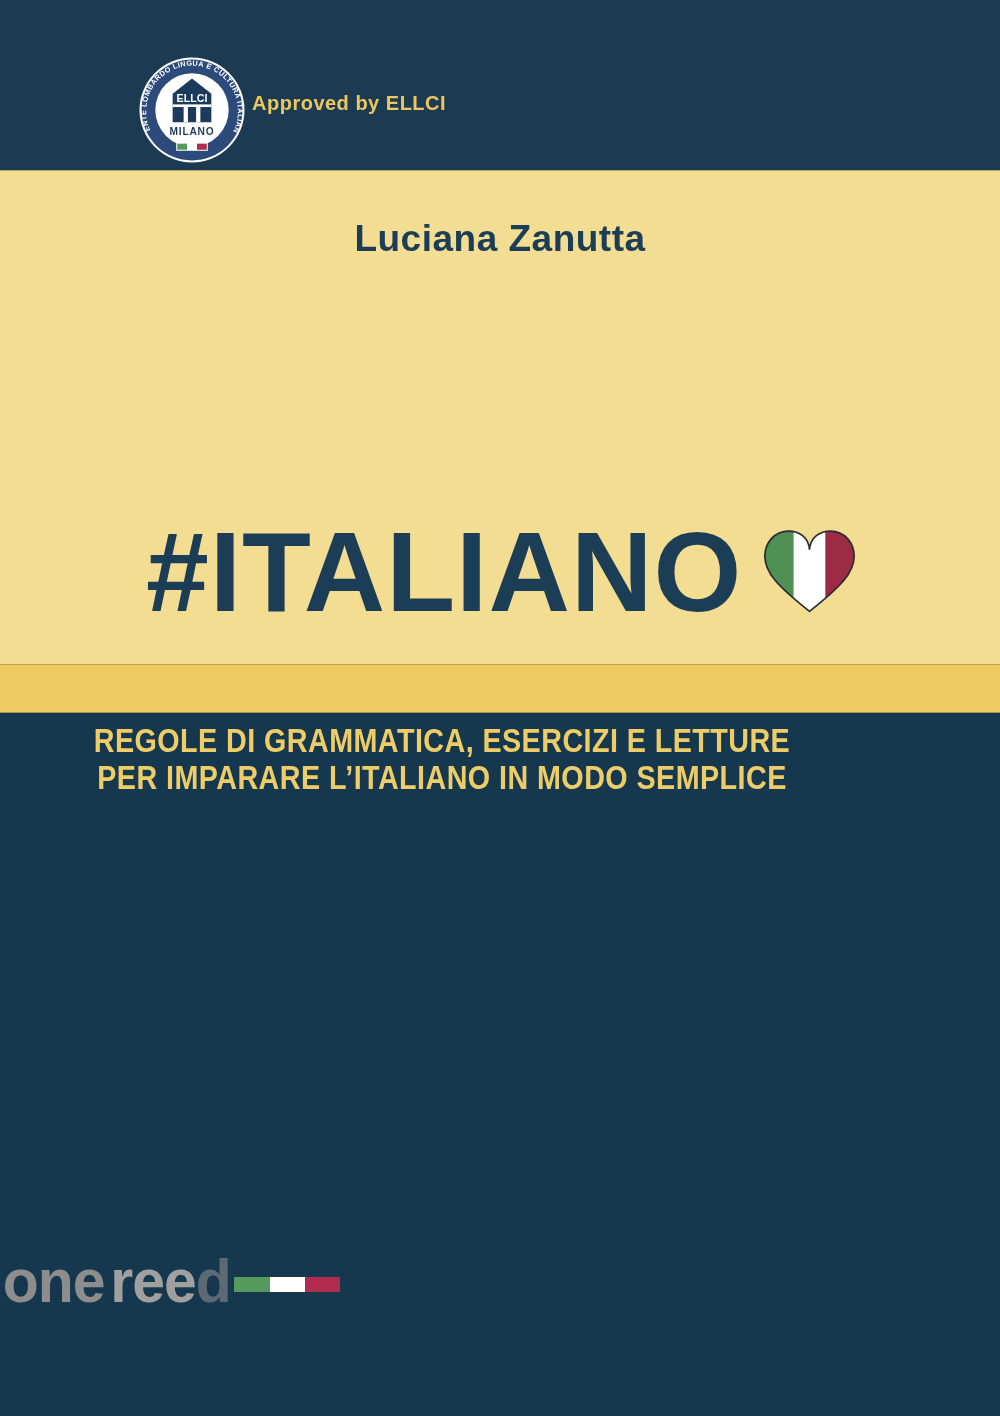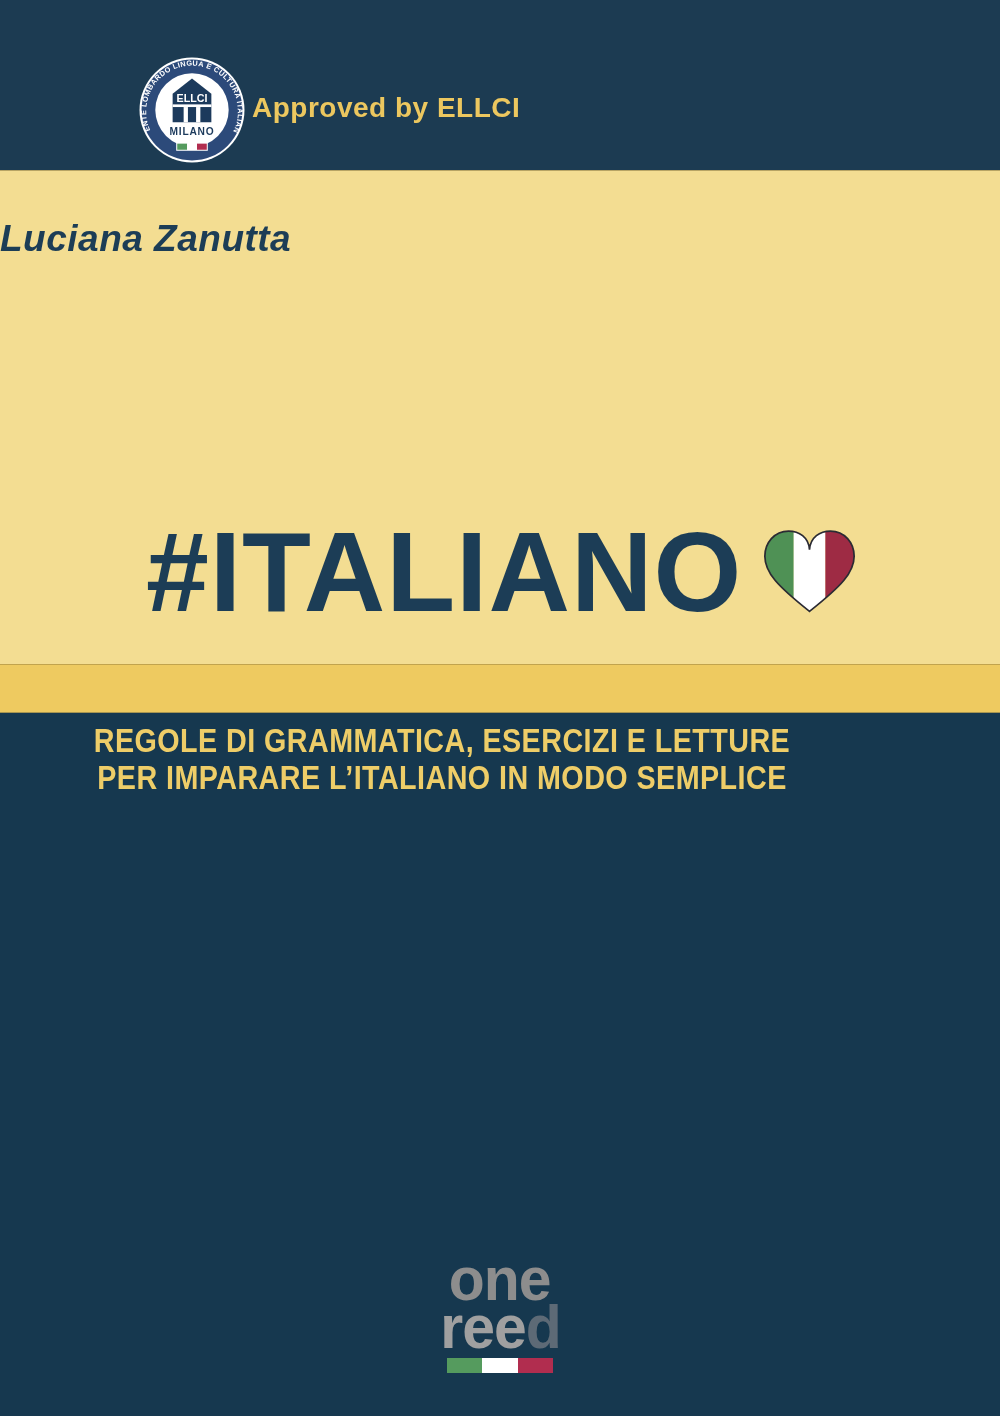--- a/index.html
+++ b/index.html
@@ -14,41 +14,41 @@
   
   .top-bar{
     position:absolute;top:0;left:0;width:1000px;height:170px;
     background:#1c3b52;
   }
   .ellci-logo{
     position:absolute;left:139px;top:57px;width:106px;height:106px;
   }
   .approved{
     position:absolute;left:252px;top:92px;
-    font-size:28px;font-weight:bold;color:#ecc75f;
+    font-size:20px;font-weight:bold;color:#ecc75f;
     letter-spacing:0.5px;
   }
   
   .yellow-main{
     position:absolute;top:170px;left:0;width:1000px;height:494px;
     background:#f3dd92;
     border-top:1px solid rgba(110,95,45,0.45);
   }
   .yellow-band{
     position:absolute;top:664px;left:0;width:1000px;height:47px;
     background:#eeca60;
     border-top:1px solid rgba(150,125,60,0.5);
     border-bottom:1px solid rgba(60,70,60,0.4);
   }
   
   .author{
     position:absolute;top:218px;left:0;width:1000px;
+    text-align:center;
     font-size:37px;font-weight:bold;color:#1c3d56;
     letter-spacing:0.5px;
-    font-style:italic;
   }
   
   .title-row{
     position:absolute;top:522px;left:0;width:1000px;height:100px;
     display:flex;align-items:center;justify-content:center;gap:16px;
   }
   .main-title{
     font-size:114px;font-weight:bold;color:#1c3d56;
     letter-spacing:1px;line-height:1;
     transform:scaleX(0.99);
@@ -60,21 +60,21 @@
     text-align:center;color:#eecd68;
   }
   .subtitle .line{
     font-size:33px;font-weight:bold;line-height:37px;
     transform:scaleX(0.87);transform-origin:center;
     white-space:nowrap;letter-spacing:0.5px;
   }
   
   .publisher{
     position:absolute;top:1256px;left:0;width:1000px;
-    display:flex;flex-direction:column;align-items:center;
+    display:flex;flex-direction:row;align-items:center;
   }
   .pub-one{
     font-size:62px;font-weight:bold;color:#8d8d8d;
     line-height:46px;letter-spacing:-1px;
     transform:scaleX(0.95);
   }
   .pub-reed{
     font-size:62px;font-weight:bold;color:#a0a0a0;
     line-height:50px;letter-spacing:-1px;
     transform:scaleX(0.95);

